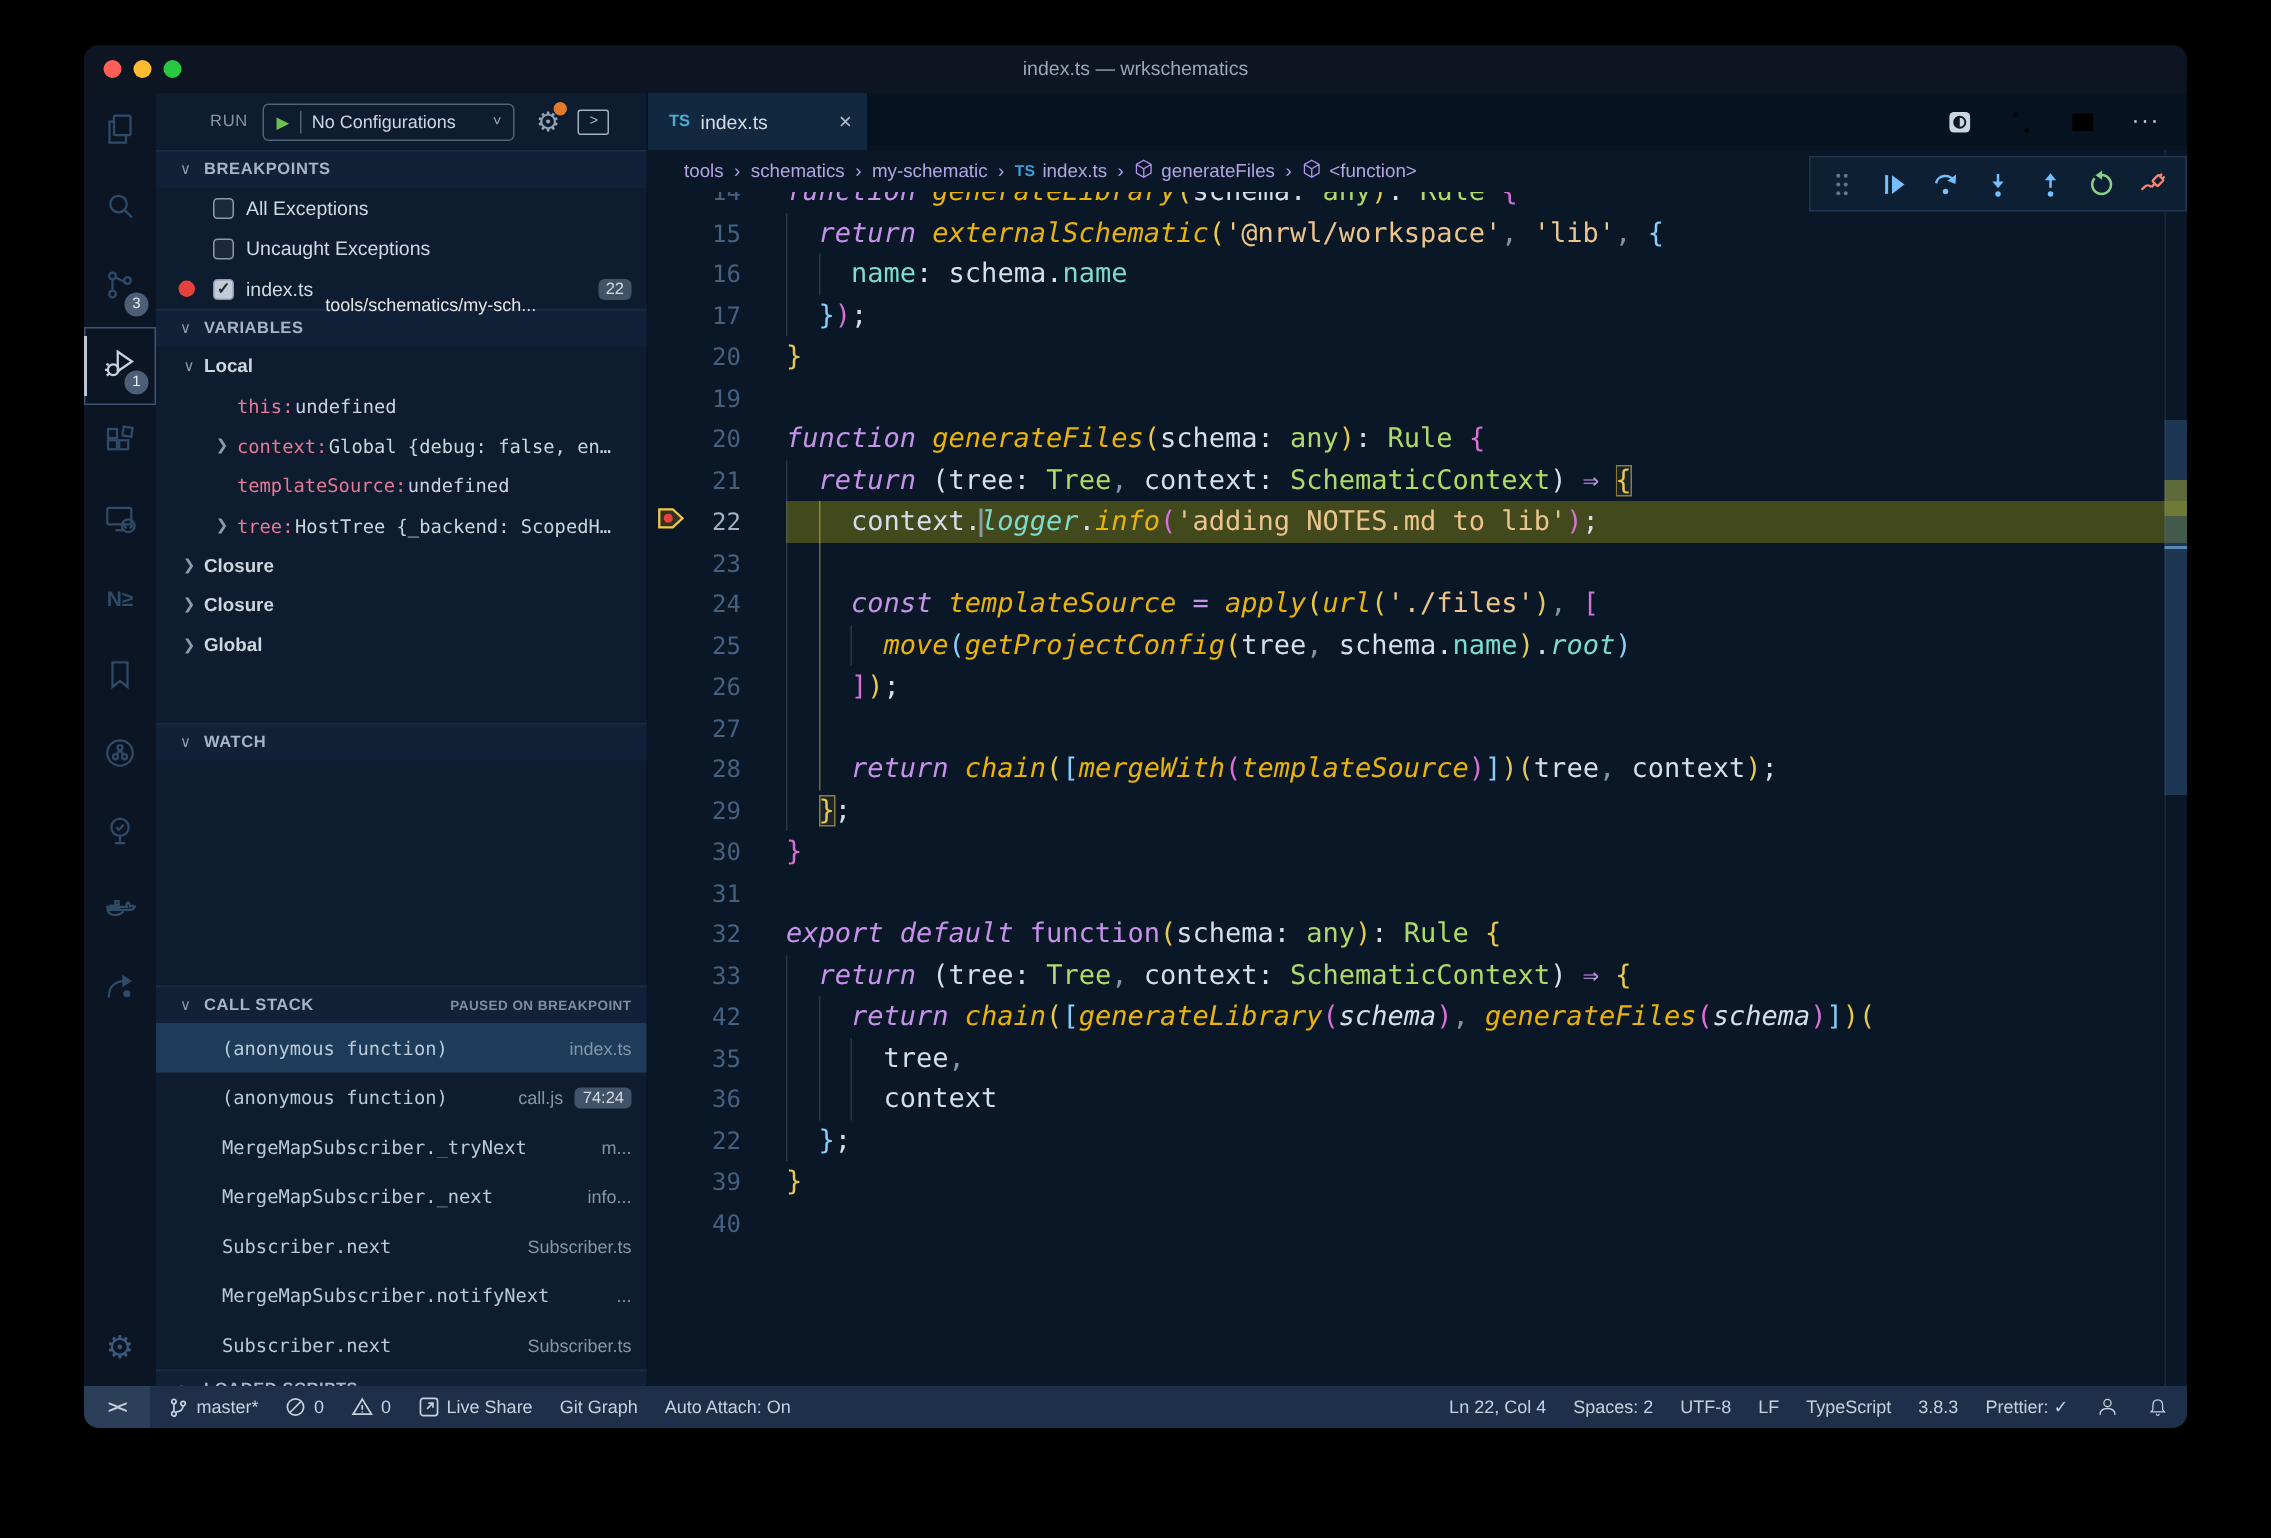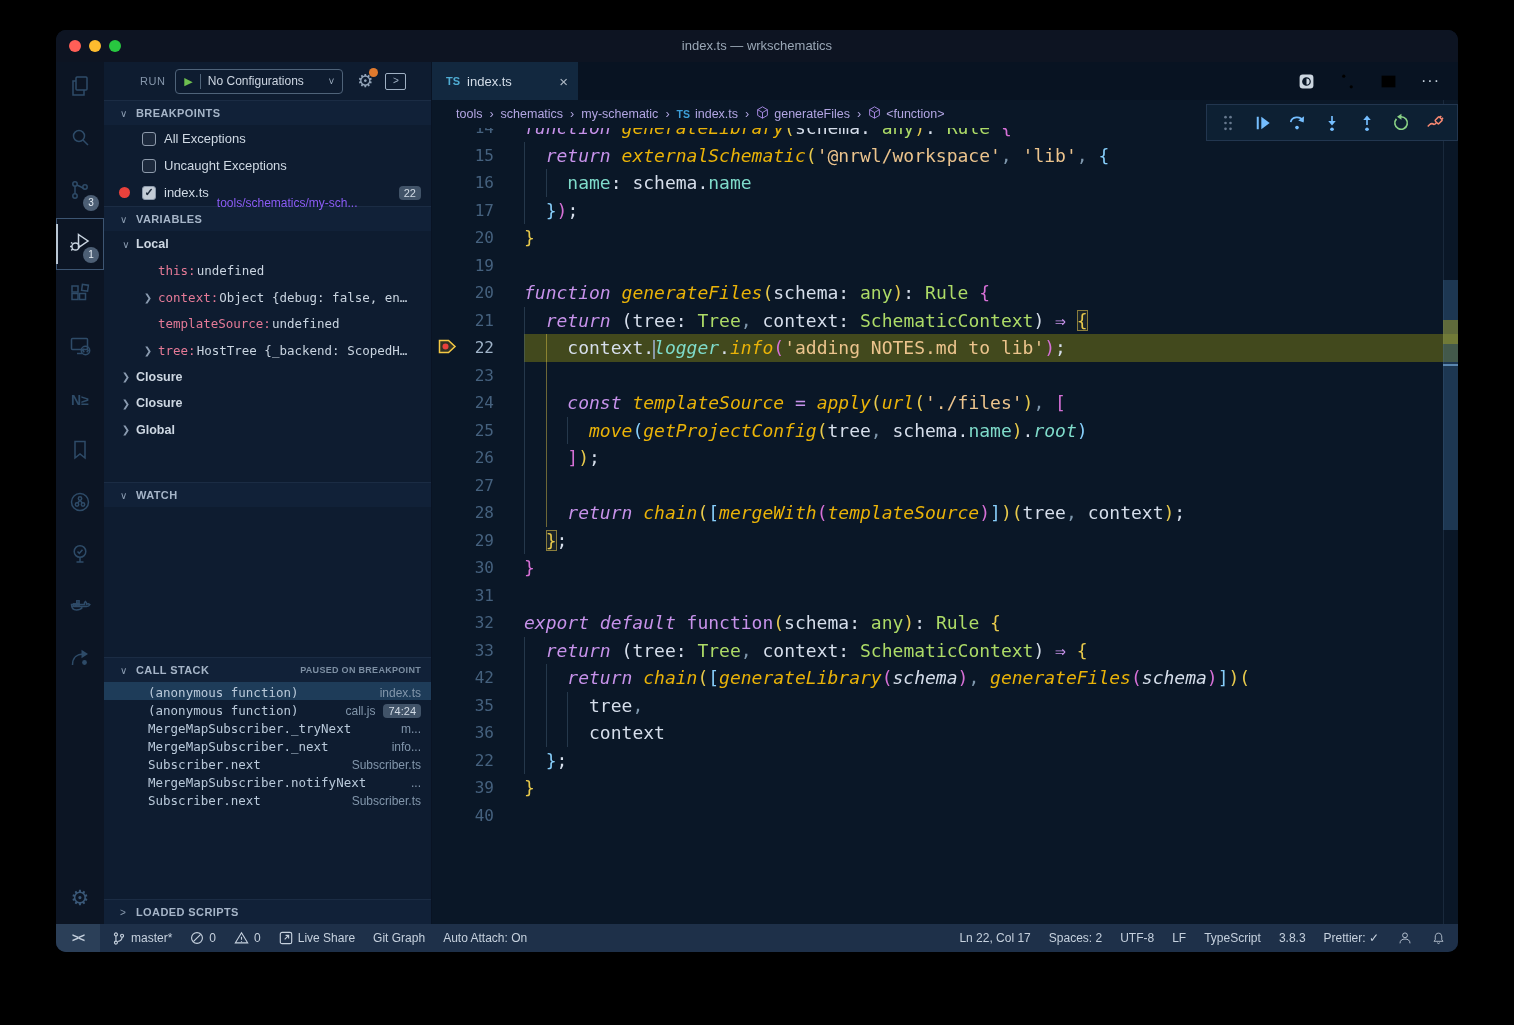--- a/index.html
+++ b/index.html
@@ -51,36 +51,36 @@
   .sec-header .chev { font-weight:normal; color:#8a9bb0; font-size:10px; width:10px; }
   .sec-header .sec-right { margin-left:auto; font-size:9px; color:#7d8fa3; letter-spacing:.3px; }
 
   .bp-rows { flex:none; }
   .bp-row { height:27px; display:flex; align-items:center; padding-left:38px; position:relative; font-size:13px; color:#cfd9e4; }
   .bp-dot { position:absolute; left:15px; width:11px; height:11px; border-radius:50%; background:#e8413c; }
   .bp-check { width:14px; height:14px; border:1px solid #8d9aab; border-radius:3px; margin-right:8px;
     background:rgba(255,255,255,.06); flex:none; position:relative; }
   .bp-check.checked { background:#c3ccd6; }
   .bp-check.checked::after { content:"✓"; position:absolute; left:1.5px; top:-1px; font-size:11px; color:#1e2a3a; font-weight:bold; }
-  .bp-path { color:#8b5cf6; font-size:12px; margin-left:8px; flex:1; white-space:nowrap; overflow:hidden;margin-top:20px; }
+  .bp-path { color:#e5e5e5; font-size:12px; margin-left:8px; flex:1; white-space:nowrap; overflow:hidden;margin-top:20px; }
   .badge { background:#415368; color:#d3dce6; border-radius:4px; font-size:11px; padding:1px 5px;
     font-family:"Liberation Sans",sans-serif; margin-right:10px; flex:none; }
 
   .var-pane { height:251px; flex:none; overflow:hidden; }
   .var-row { height:26.5px; display:flex; align-items:center; font-size:12.5px; color:#c9d4e0;
     font-family:"DejaVu Sans Mono", monospace; white-space:nowrap; overflow:hidden; }
   .var-row .tw { width:12px; flex:none; color:#8a9bb0; font-size:10px; font-family:"Liberation Sans",sans-serif; text-align:center; }
   .var-row.ind0 { padding-left:16px; } .var-row.ind1 { padding-left:38px; }
   .var-row .vlabel { font-family:"Liberation Sans",sans-serif; font-weight:bold; font-size:12.5px; color:#cdd7e2; margin-left:4px; }
   .var-row .vname { color:#e57a97; margin-left:4px; }
   .var-row .vval { color:#c9d4e0; margin-left:1px; }
 
   .watch-body { height:150px; flex:none; }
   .stack-rows { flex:none; }
-  .stack-row { height:18px; display:flex; align-items:flex-end; padding:0 10px 0 44px; font-size:12.5px; }
+  .stack-row { height:33px; display:flex; align-items:center; padding:0 10px 0 44px; font-size:12.5px; }
   .stack-row.selected { background:#1e3c59; }
   .stack-name { font-family:"DejaVu Sans Mono", monospace; color:#b9c9da; white-space:nowrap; overflow:hidden; }
   .stack-file { margin-left:auto; color:#8296ab; font-size:12px; padding-left:10px; white-space:nowrap; }
   .stack-row .badge { margin:0 0 0 8px; }
 
   
   .editorgroup { flex:1; display:flex; flex-direction:column; background:#0a1727; min-width:0; }
   .tabbar { height:38px; background:#081322; display:flex; align-items:stretch; flex:none; }
   .tab { width:146px; background:#12283f; display:flex; align-items:center; padding:0 10px 0 14px; gap:7px; }
   .tab .tsicon { color:#4facd3; font-weight:bold; font-size:11px; }
@@ -287,21 +287,21 @@
             <span class="vlabel">Local</span>
           </div>
           <div class="var-row ind1">
             <span class="tw"></span>
             <span class="vname">this:</span>
             <span class="vval">undefined</span>
           </div>
           <div class="var-row ind1">
             <span class="tw">❯</span>
             <span class="vname">context:</span>
-            <span class="vval">Object {debug: false, en…</span>
+            <span class="vval">Global {debug: false, en…</span>
           </div>
           <div class="var-row ind1">
             <span class="tw"></span>
             <span class="vname">templateSource:</span>
             <span class="vval">undefined</span>
           </div>
           <div class="var-row ind1">
             <span class="tw">❯</span>
             <span class="vname">tree:</span>
             <span class="vval">HostTree {_backend: ScopedH…</span>
@@ -742,21 +742,21 @@
         </span>
         <span class="sb-item">
           <span>Git Graph</span>
         </span>
         <span class="sb-item">
           <span>Auto Attach: On</span>
         </span>
       </div>
     <div class="sb-right" id="sb-right">
         <span class="sb-item">
-          <span>Ln 22, Col 17</span>
+          <span>Ln 22, Col 4</span>
         </span>
         <span class="sb-item">
           <span>Spaces: 2</span>
         </span>
         <span class="sb-item">
           <span>UTF-8</span>
         </span>
         <span class="sb-item">
           <span>LF</span>
         </span>

